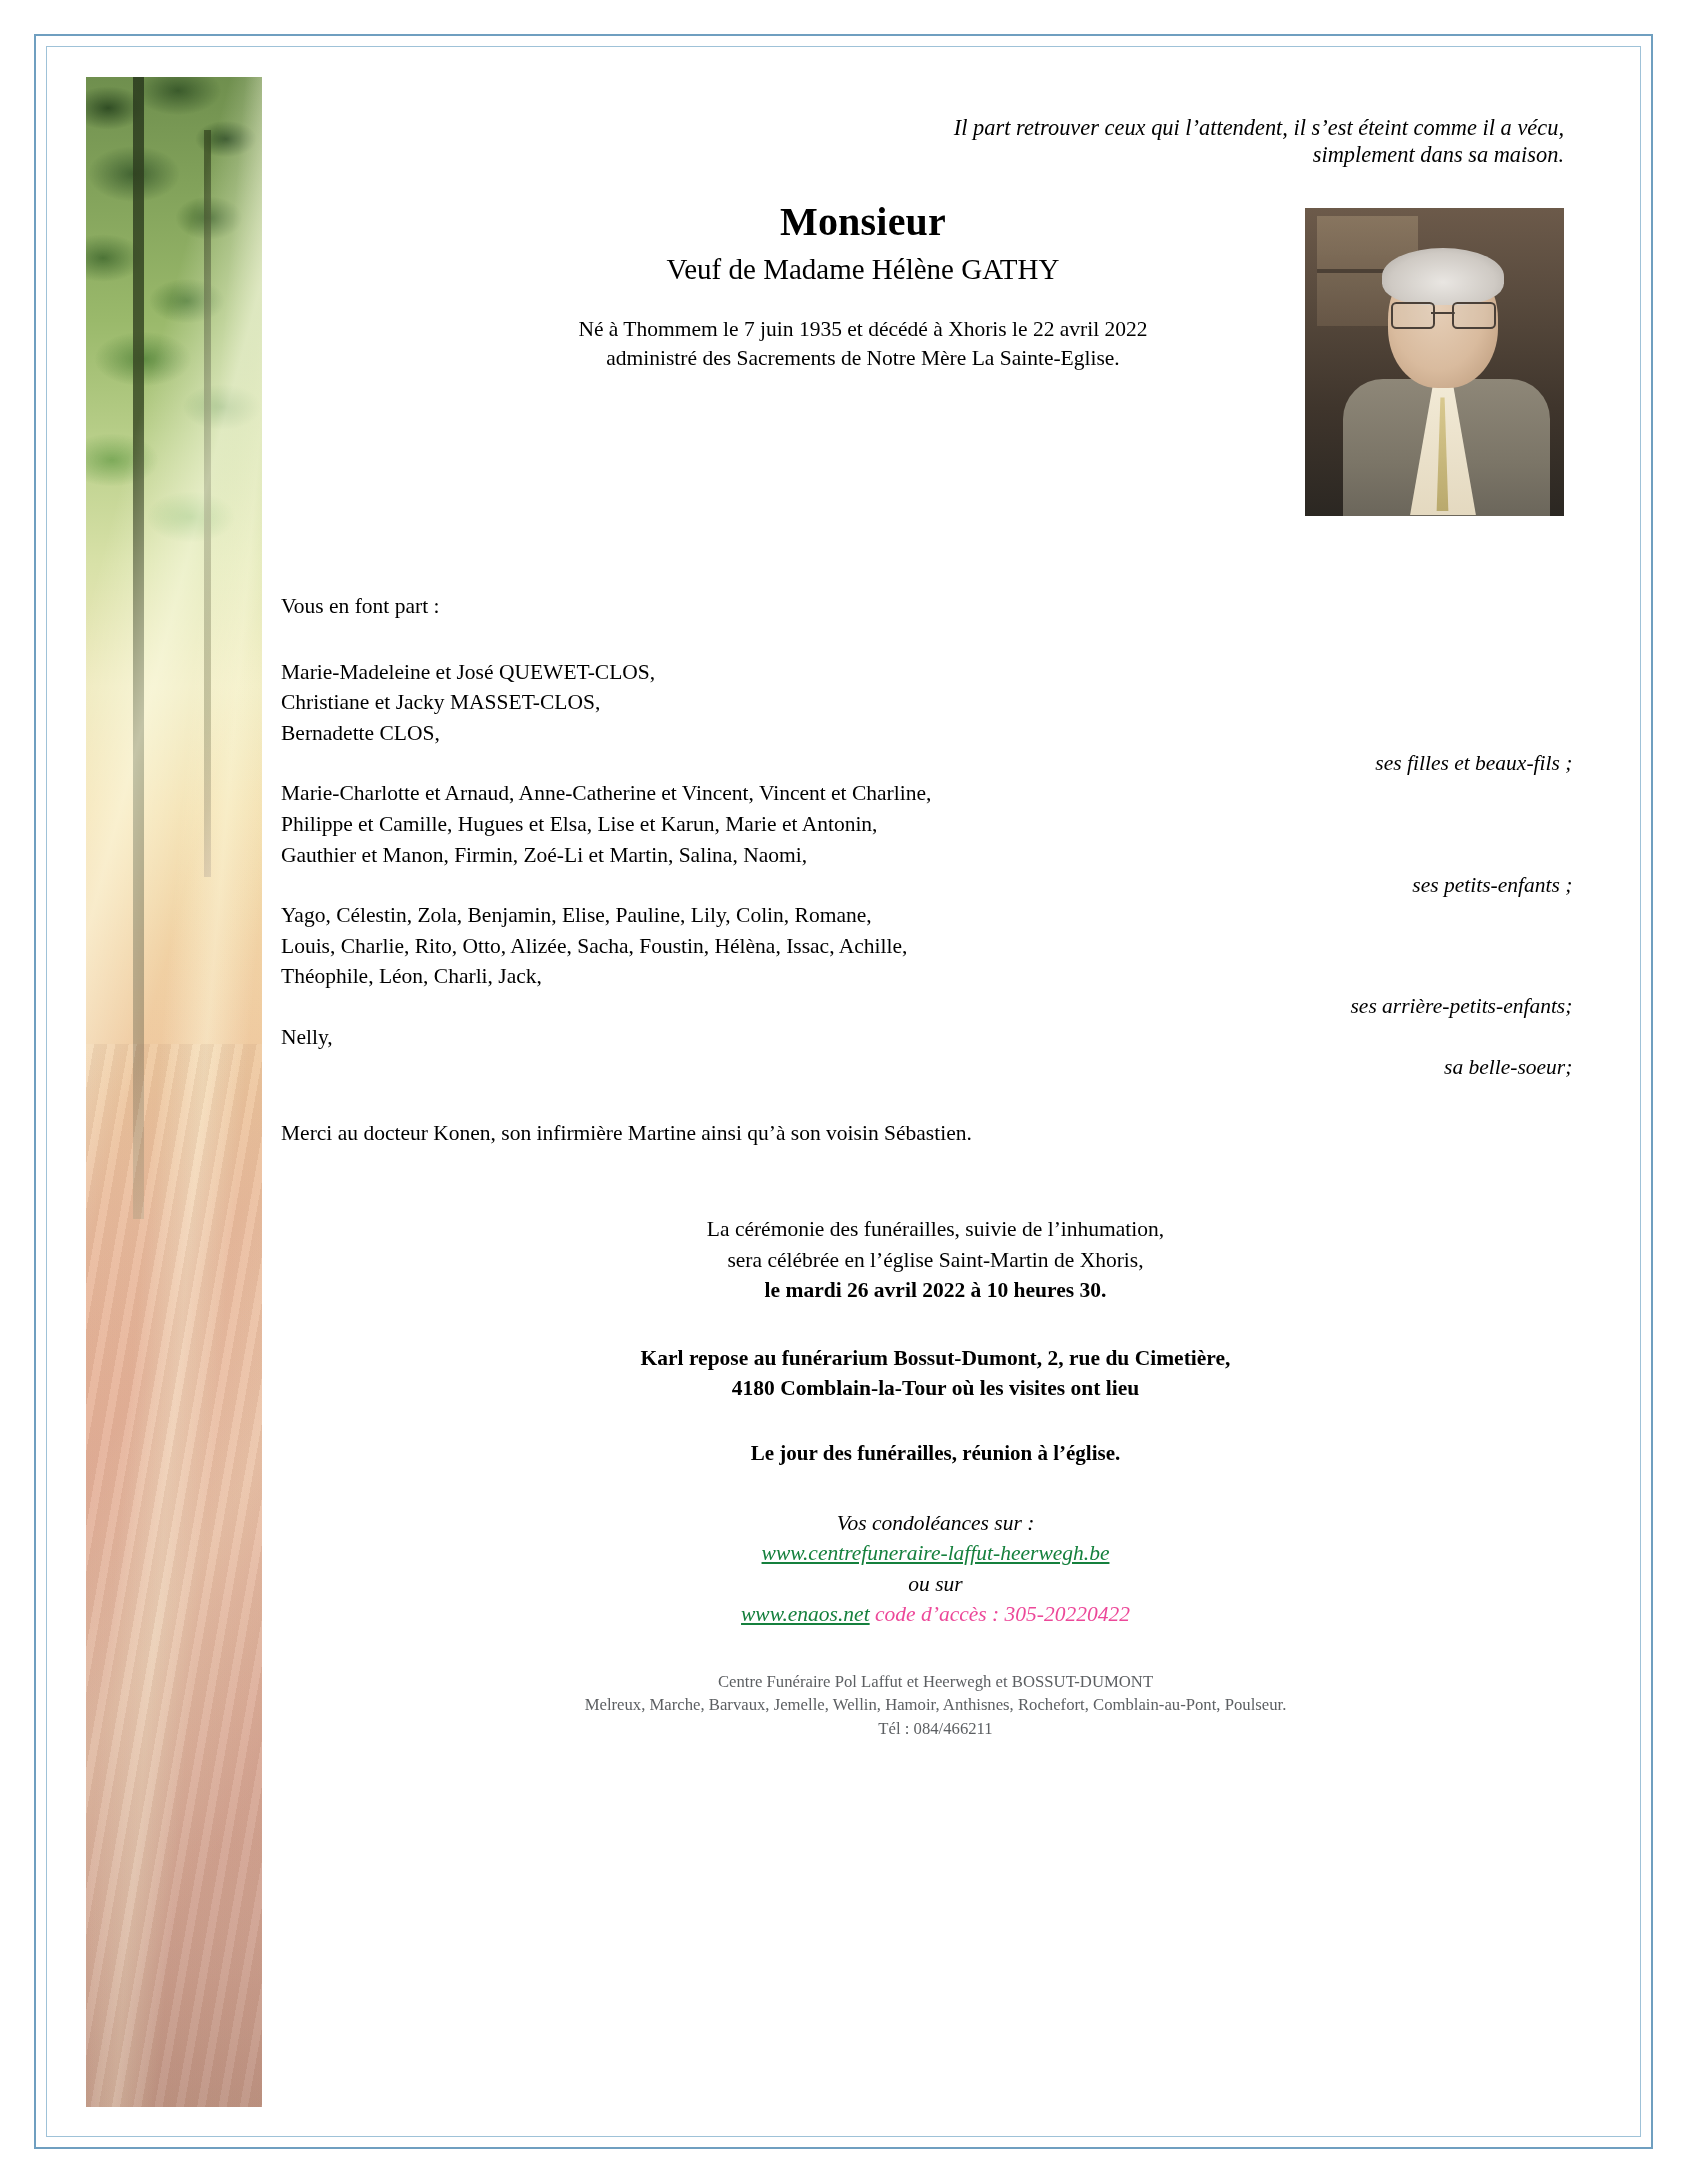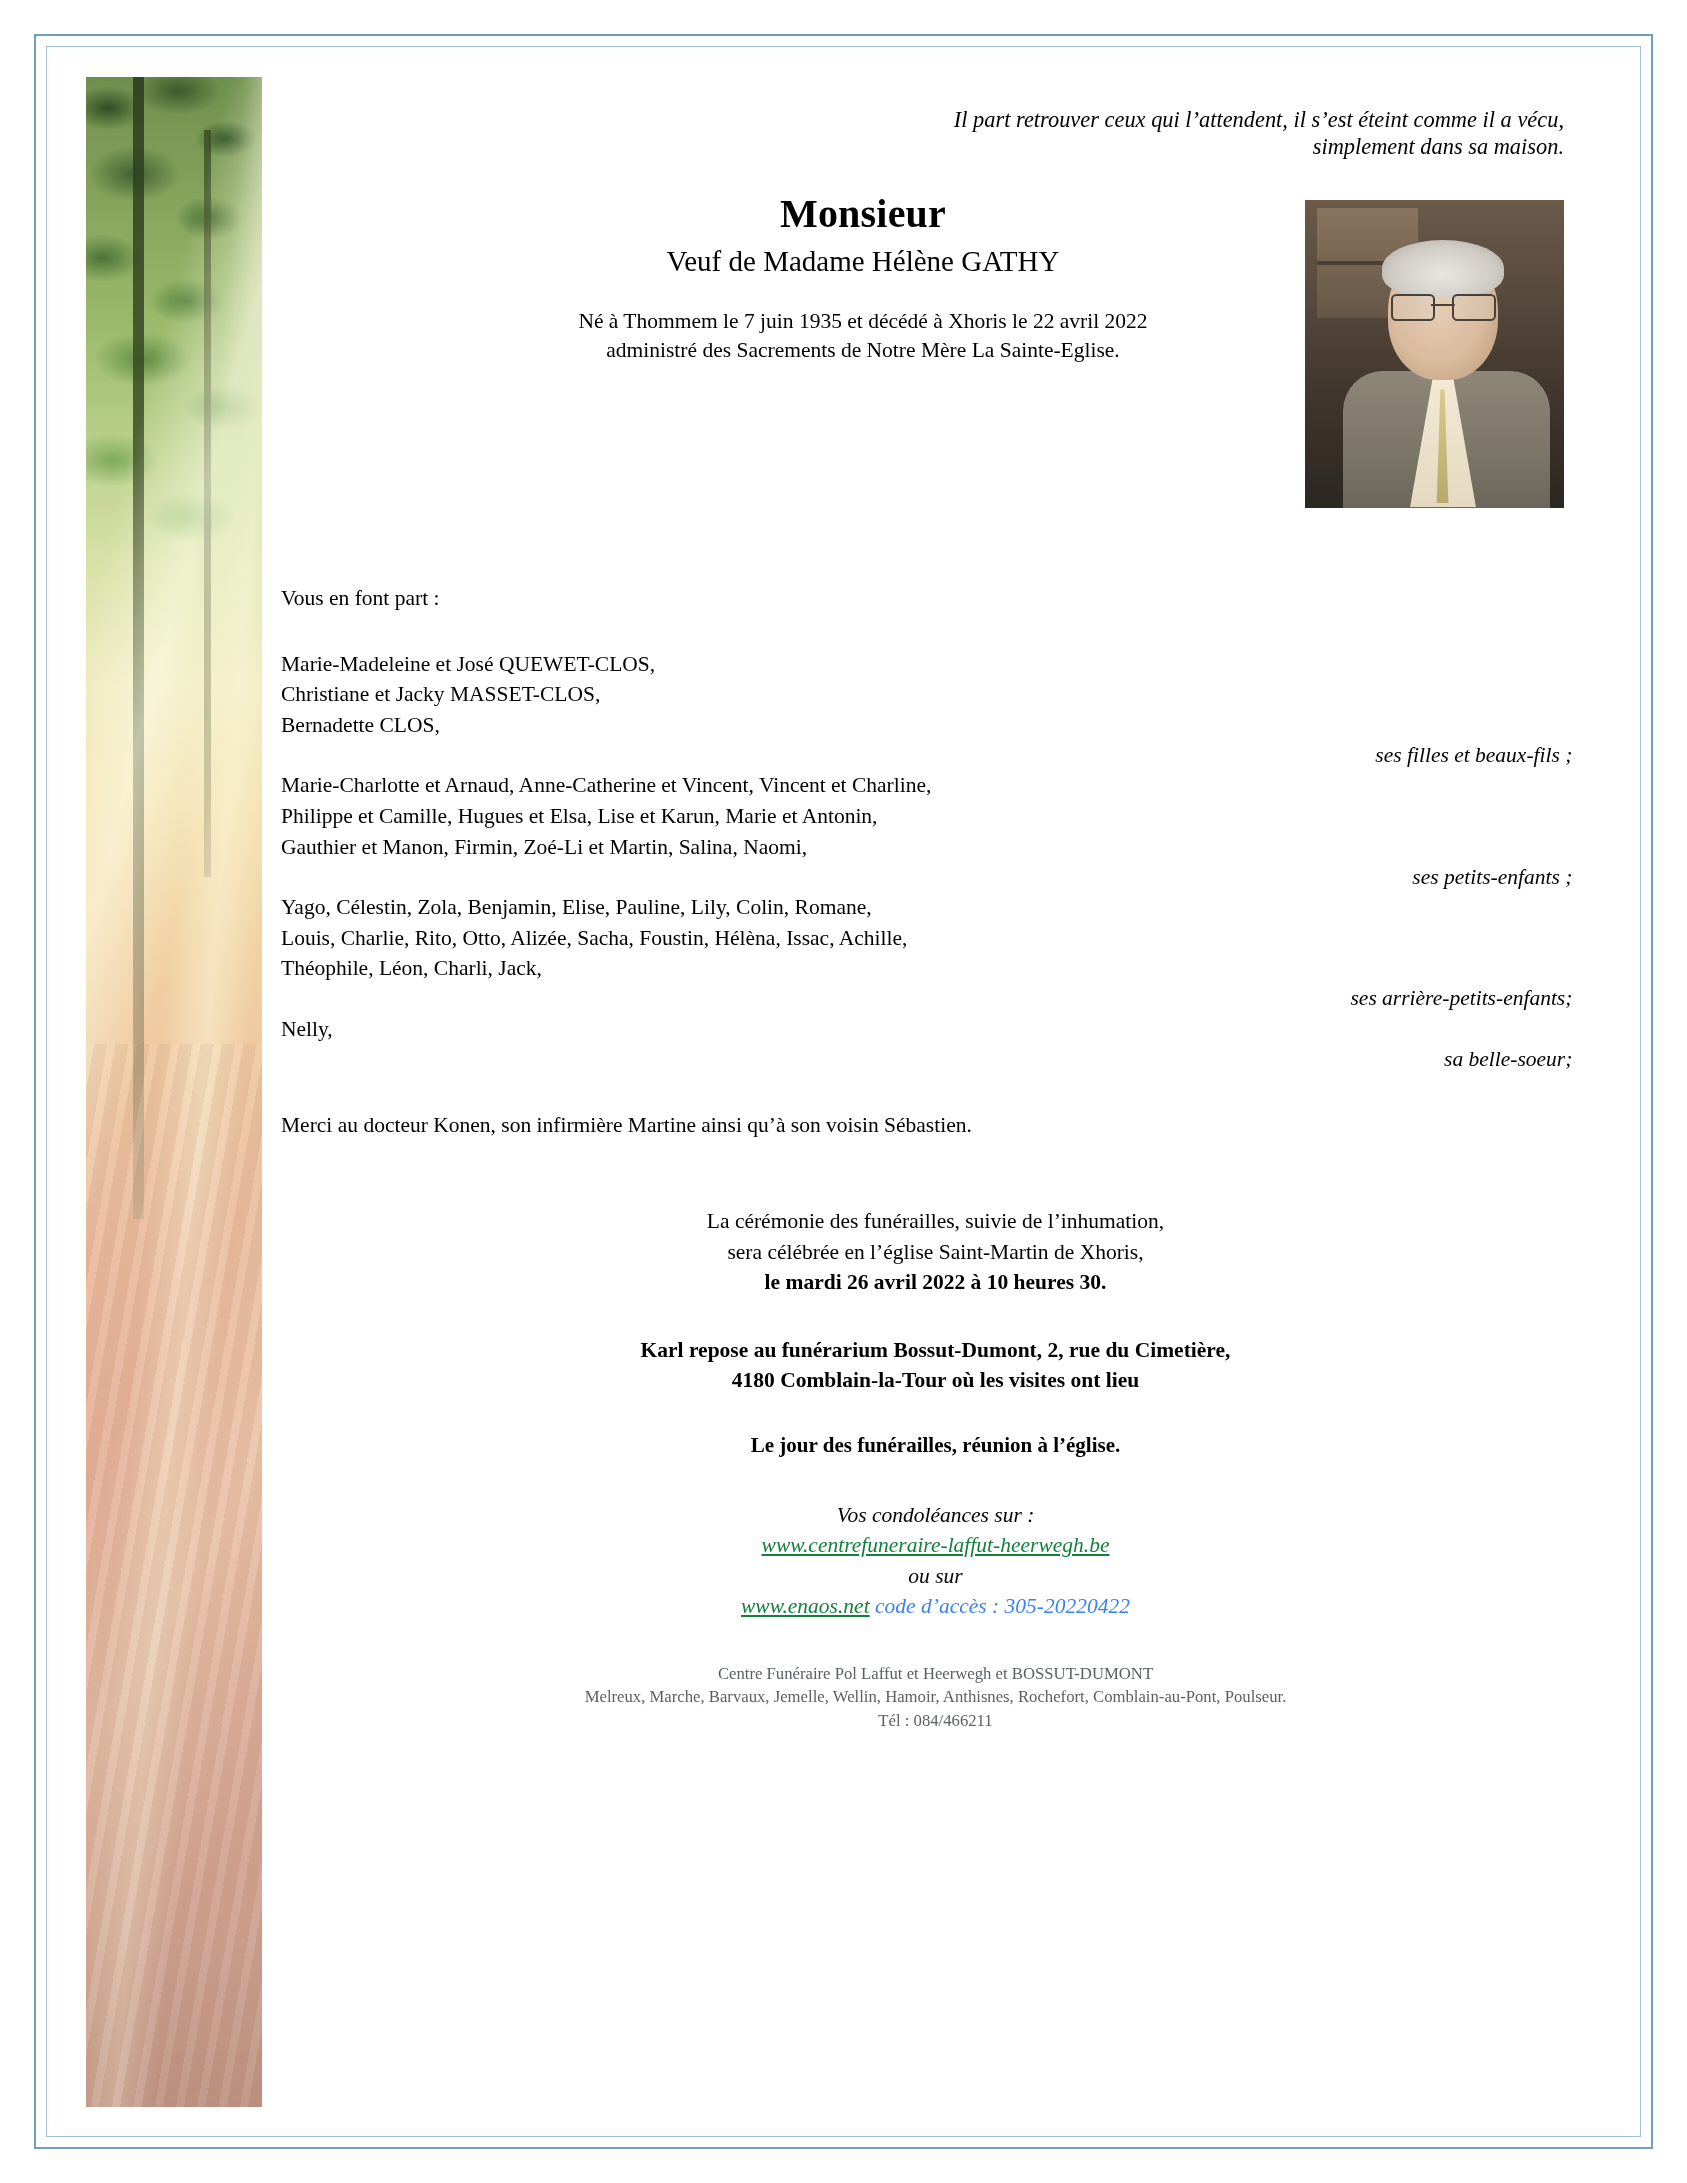--- a/index.html
+++ b/index.html
@@ -126,21 +126,21 @@
     height: 1063px;
     background:
       repeating-linear-gradient(100deg, rgba(255,255,255,0.08) 0px, rgba(255,255,255,0.08) 8px, rgba(160,120,100,0.10) 8px, rgba(160,120,100,0.10) 21px),
       linear-gradient(180deg, rgba(240,205,165,0.0) 0%, rgba(226,178,150,0.25) 40%, rgba(190,140,120,0.35) 100%);
   }
 
   
   .content {
     position: absolute;
     left: 281px;
-    top: 80px;
+    top: 88px;
     width: 1309px;
     height: 2004px;
   }
 
   .epitaph {
     text-align: right;
     font-style: italic;
     font-size: 22.4px;
     line-height: 1.22;
     padding-right: 26px;
@@ -336,21 +336,21 @@
     font-style: italic;
     font-size: 21.5px;
     line-height: 1.42;
   }
   .condolences a {
     color: #15803d;
     text-decoration: underline;
   }
   .condolences .plain {
     font-style: italic;
-    color: #3b82f6;
+    color: #ec4899;
   }
 
   .footer {
     margin-top: 40px;
     text-align: center;
     color: #5c5f62;
     font-size: 16.7px;
     line-height: 1.4;
   }
 </style>

